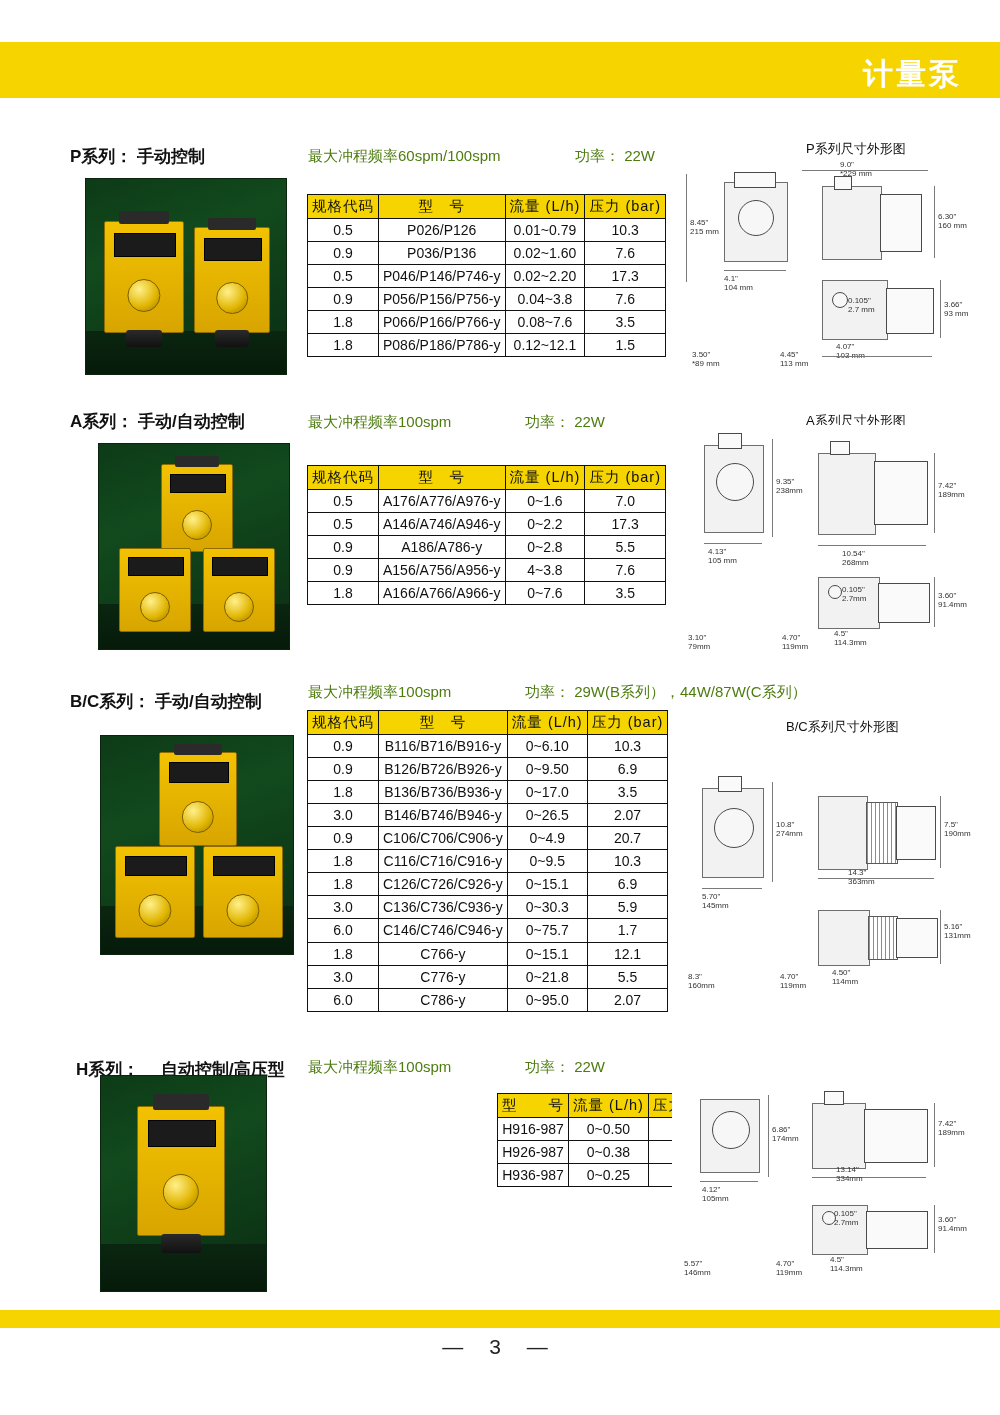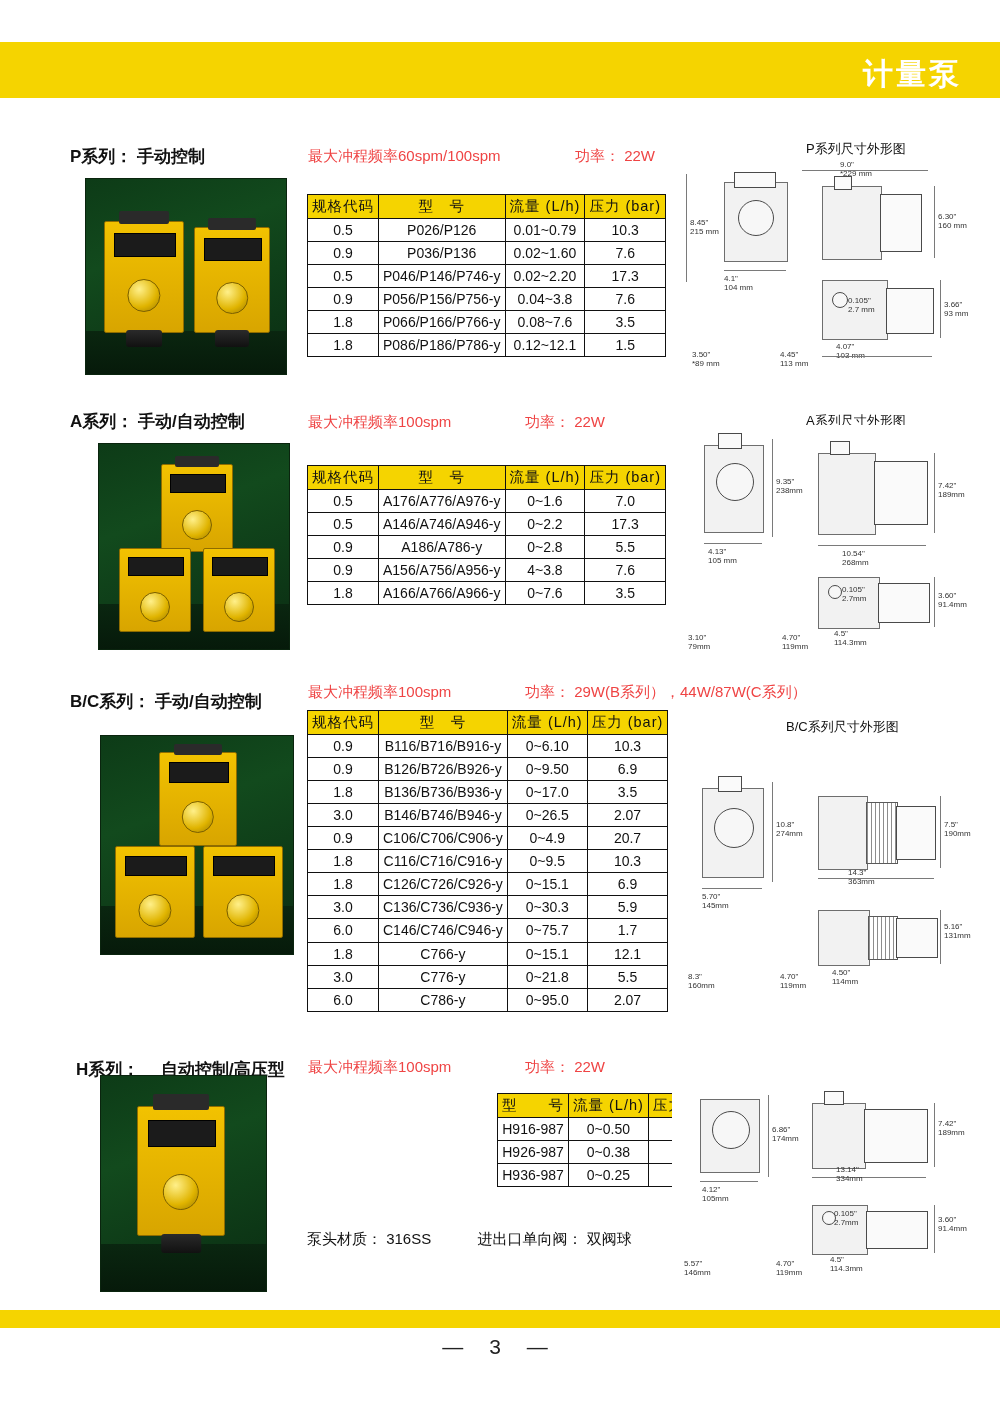--- a/index.html
+++ b/index.html
@@ -29,21 +29,21 @@
   .page-num{
     position:absolute;left:0;top:1335px;width:1000px;text-align:center;
     font-size:21px;color:#222;letter-spacing:10px;
   }
 
   
   .series-title{
     position:absolute;font-size:17px;font-weight:bold;color:#111;white-space:nowrap;
   }
   .spec-line{
-    position:absolute;font-size:15px;color:#ef4444;white-space:nowrap;
+    position:absolute;font-size:15px;color:#4d7c0f;white-space:nowrap;
   }
   .dim-caption{
     position:absolute;font-size:13px;color:#111;white-space:nowrap;
   }
 
   
   table.spec{
     position:absolute;border-collapse:collapse;background:#fff;
   }
   table.spec th, table.spec td{
@@ -501,25 +501,20 @@
         <tr>
           <td>H936-987</td>
           <td>0~0.25</td>
           <td>70</td>
           <td>1.8</td>
         </tr>
       </tbody>
     </table>
 
   <div class="notes" style="left:307px;top:1225px;">
-    <div>
-      <span>泵头材质： 316SS</span>
-      <span style="display:inline-block;width:38px;"></span>
-      <span>进出口单向阀： 双阀球</span>
-    </div>
   </div>
 
   <div class="draw" style="left:672px;top:1085px;width:320px;height:200px;">
     <div class="boxl" style="left:28px;top:14px;width:58px;height:72px;"></div>
     <div class="circ" style="left:40px;top:26px;width:36px;height:36px;"></div>
     <div class="dl" style="left:96px;top:10px;width:1px;height:82px;"></div>
     <div class="lbl" style="left:100px;top:40px;">6.86"<br>174mm</div>
     <div class="dl" style="left:28px;top:96px;width:58px;height:1px;"></div>
     <div class="lbl" style="left:30px;top:100px;">4.12"<br>105mm</div>
 

